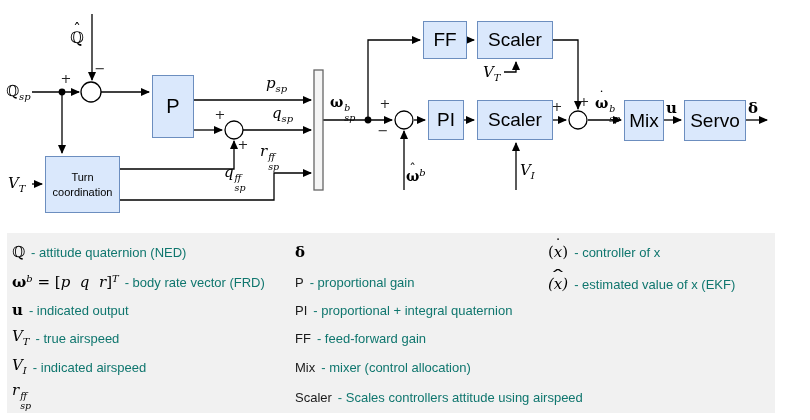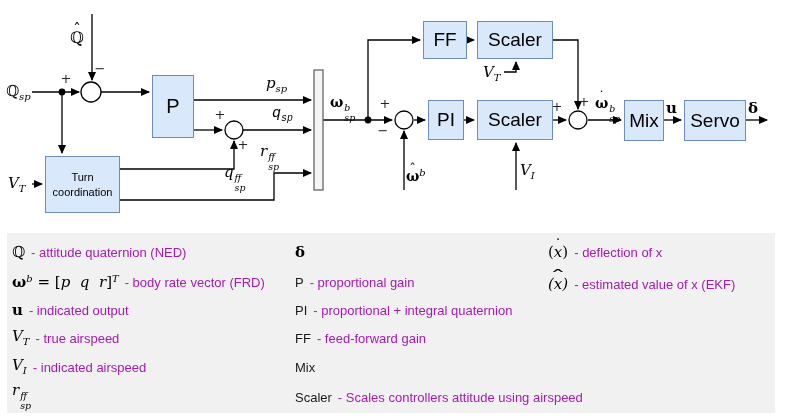--- a/index.html
+++ b/index.html
@@ -34,21 +34,21 @@
   .acc.dot .mk{top:-0.48em;}
   .sign{position:absolute;width:12px;text-align:center;line-height:1;
         font-family:"DejaVu Serif",serif;font-size:13px;color:#222;}
 
   
   .legend{position:absolute;left:7px;top:233px;width:768px;height:180px;
           background:var(--legend-bg,#f1f1f1);}
   .lrow{position:absolute;display:flex;align-items:center;gap:6px;white-space:nowrap;height:22px;}
   .msym{font-family:"DejaVu Serif","DejaVu Sans",serif;font-size:15px;color:#000;line-height:1;}
   .msym-sans{font-family:"Liberation Sans",sans-serif;font-size:13px;color:#1a1a1a;}
-  .ldesc{font-family:"Liberation Sans",sans-serif;font-size:13px;color:#a21caf;}
+  .ldesc{font-family:"Liberation Sans",sans-serif;font-size:13px;color:#0f766e;}
   .pre{white-space:pre;}
   .c1{left:5px;}  .c2{left:288px;}  .c3{left:541px;}
 </style>
 </head>
 <body>
 
 <div class="stage">
 
   <div class="diagram">
 
@@ -135,21 +135,21 @@
     </span>
     <span class="lab" style="left:6px;top:84px;">
       <span>ℚ</span><span class="sb">sp</span>
     </span>
     <span class="lab" style="left:8px;top:176px;">
       <span class="i">V</span><span class="sb">T</span>
     </span>
     <span class="lab" style="left:266px;top:76px;">
       <span class="i">p</span><span class="sb">sp</span>
     </span>
-    <span class="lab" style="left:272px;top:106px;font-family:Liberation Mono, monospace;">
+    <span class="lab" style="left:272px;top:106px;">
       <span class="i">q</span><span class="sb">sp</span>
     </span>
     <span class="lab" style="left:224px;top:165px;">
       <span class="i">q</span><span class="ss">
           <span>ff</span>
           <span>sp</span>
         </span>
     </span>
     <span class="lab" style="left:260px;top:144px;">
       <span class="i">r</span><span class="ss">
@@ -221,28 +221,29 @@
     <div class="lrow c2" style="top:66px;">
       <span class="msym-sans">PI</span>
       <span class="ldesc">- proportional + integral quaternion</span>
     </div>
     <div class="lrow c2" style="top:94px;">
       <span class="msym-sans">FF</span>
       <span class="ldesc">- feed-forward gain</span>
     </div>
     <div class="lrow c2" style="top:123px;">
       <span class="msym-sans">Mix</span>
+      <span class="ldesc">- mixer (control allocation)</span>
     </div>
     <div class="lrow c2" style="top:153px;">
       <span class="msym-sans">Scaler</span>
       <span class="ldesc">- Scales controllers attitude using airspeed</span>
     </div>
 
     <div class="lrow c3" style="top:8px;">
       <span class="msym"><span>(</span><span class="acc dot"><span class="mk">˙</span><span class="i">x</span></span><span>)</span></span>
-      <span class="ldesc">- deflection of x</span>
+      <span class="ldesc">- controller of x</span>
     </div>
     <div class="lrow c3" style="top:40px;">
       <span class="msym"><span class="acc wide"><span class="mk">ˆ</span><span class="i">(x)</span></span></span>
       <span class="ldesc">- estimated value of x (EKF)</span>
     </div>
   </div>
 </div>
 
 </body></html>

